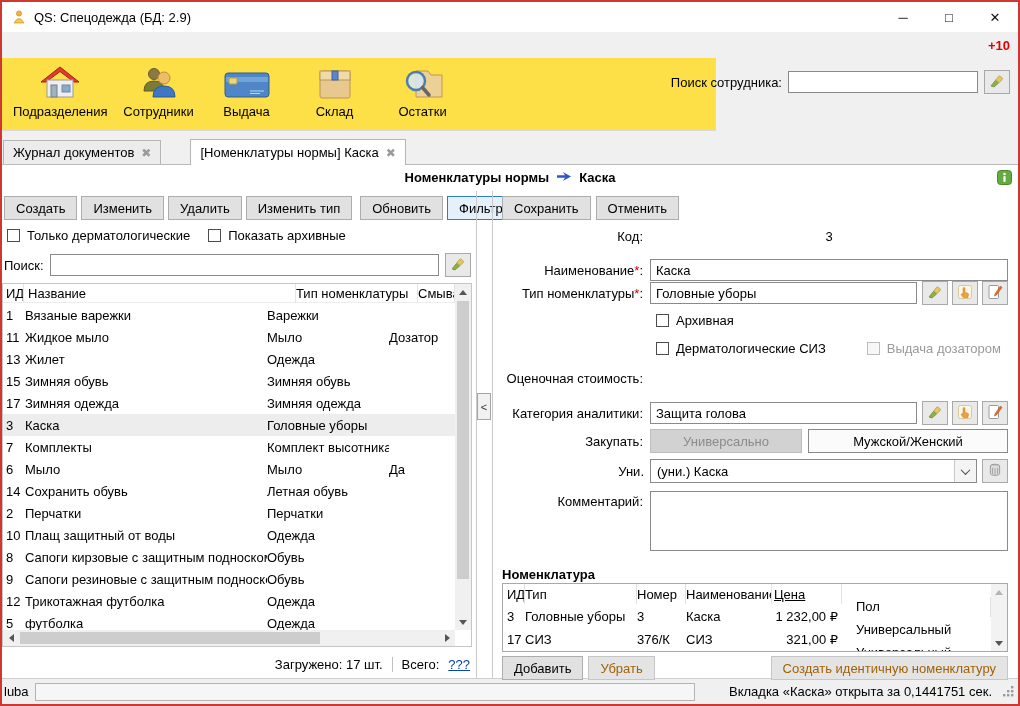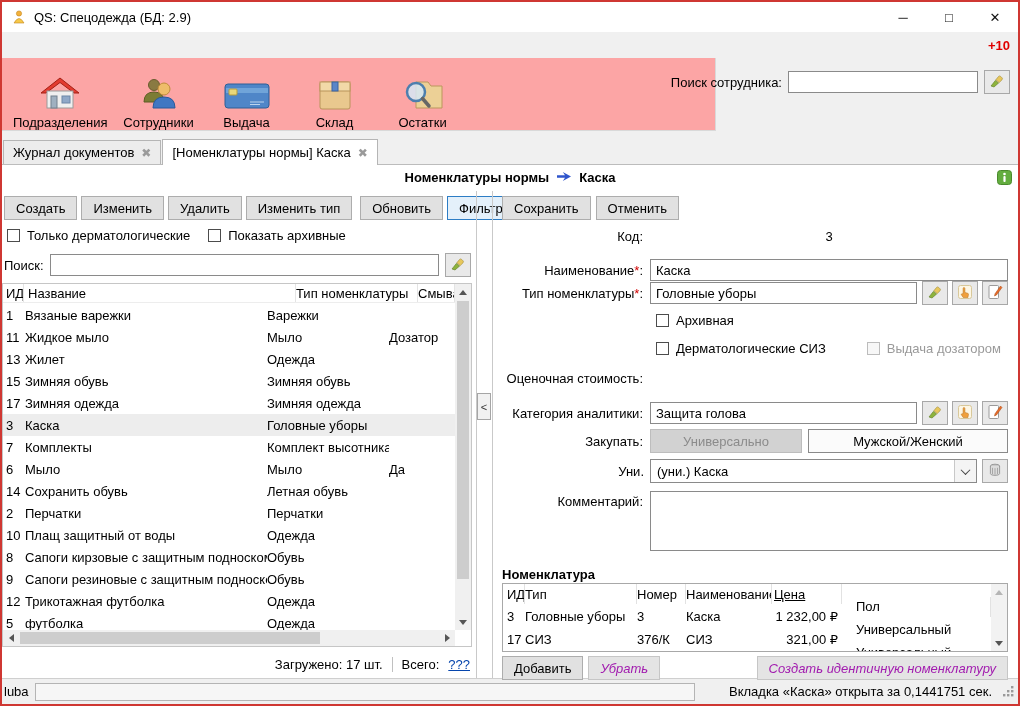--- a/index.html
+++ b/index.html
@@ -14,43 +14,43 @@
   .caption-btn { width:46px; display:flex; align-items:center; justify-content:center; font-size:13px; color:#111; cursor:default; }
 
   
   .menubar { height:26px; display:flex; align-items:center; padding:0 8px 0 6px; flex:0 0 auto; }
   .menu-items { display:flex; }
   .menu-item { padding:3px 10px; }
   .menu-badge { margin-left:auto; color:#e00000; font-weight:bold; }
 
   
   .toolbar-zone { height:80px; position:relative; flex:0 0 auto; }
-  .toolbar-panel { position:absolute; left:0; top:0; width:714px; height:73px; background:#fca5a5; border-right:1px solid #d9d9d9; border-bottom:1px solid #d9d9d9; display:flex; align-items:flex-end; padding:5px 0 0 4px; }
+  .toolbar-panel { position:absolute; left:0; top:0; width:714px; height:73px; background:#fde047; border-right:1px solid #d9d9d9; border-bottom:1px solid #d9d9d9; display:flex; align-items:flex-start; padding:5px 0 0 4px; }
   .tool-item { min-width:88px; padding:0 7px; display:flex; flex-direction:column; align-items:center; gap:3px; }
   .tool-item .ticon { height:38px; display:flex; align-items:flex-end; }
   .employee-search { position:absolute; top:12px; right:8px; display:flex; align-items:center; gap:6px; }
   .employee-search input { width:190px; height:22px; border:1px solid #8a8a8a; padding:0 4px; font:13px "Liberation Sans","DejaVu Sans",sans-serif; }
 
   .icon-btn { width:26px; height:24px; border:1px solid #a8a8a8; background:#e9e9e9; display:flex; align-items:center; justify-content:center; padding:0; }
 
   
-  .tabbar { height:26px; display:flex; align-items:flex-end; padding-left:1px; flex:0 0 auto; position:relative; z-index:2; }
+  .tabbar { height:26px; display:flex; align-items:flex-end; padding-left:1px; flex:0 0 auto; position:relative; z-index:2;gap:28px; }
   .tab { display:flex; align-items:center; gap:7px; height:24px; padding:0 9px; background:#ececec; border:1px solid #b5b5b5; border-bottom:none; margin-right:1px; white-space:nowrap; }
   .tab.active { background:#fff; height:26px; margin-bottom:-1px; }
   .tab-close { color:#9a9a9a; font-weight:bold; font-size:12px; font-family:"DejaVu Sans",sans-serif; }
 
   
   .content { flex:1; position:relative; background:#fff; border-top:1px solid #bcbcbc; }
   .content-header { position:absolute; left:0; right:0; top:0; height:26px;padding-left:24px; }
   .breadcrumb { position:absolute; left:0; right:0; top:5px; text-align:center; font-weight:bold; display:flex; justify-content:center; align-items:center; gap:7px; }
   .info-corner { position:absolute; right:6px; top:5px; display:flex; }
 
   .btn { height:24px; padding:0 11px; background:#e1e1e1; border:1px solid #adadad; font:13px "Liberation Sans","DejaVu Sans",sans-serif; white-space:nowrap; }
   .btn.active-filter { background:#e4f0fa; border-color:#2d7dc5; }
-  .btn:disabled, .btn.disabled { background:#e4e4e4; border-color:#c6c6c6; color:#a21caf;font-style:italic; }
+  .btn:disabled, .btn.disabled { background:#e4e4e4; border-color:#c6c6c6; color:#a16207; }
   .btn.toggle-pressed { background:#d2d2d2; border-color:#bdbdbd; color:#8b8b8b; }
   .btn.toggle-raised { background:#fbfbfb; border-color:#8a8a8a; }
 
   .cb { width:13px; height:13px; border:1px solid #4c4c4c; background:#fff; display:inline-block; flex:0 0 auto; }
   .cb.disabled { border-color:#bcbcbc; background:#f7f7f7; }
   .check-group { display:flex; align-items:center; gap:7px; }
   .check-group.disabled { color:#9a9a9a; }
 
   
   .lp { position:absolute; left:0; top:26px; width:470px; bottom:0; }

